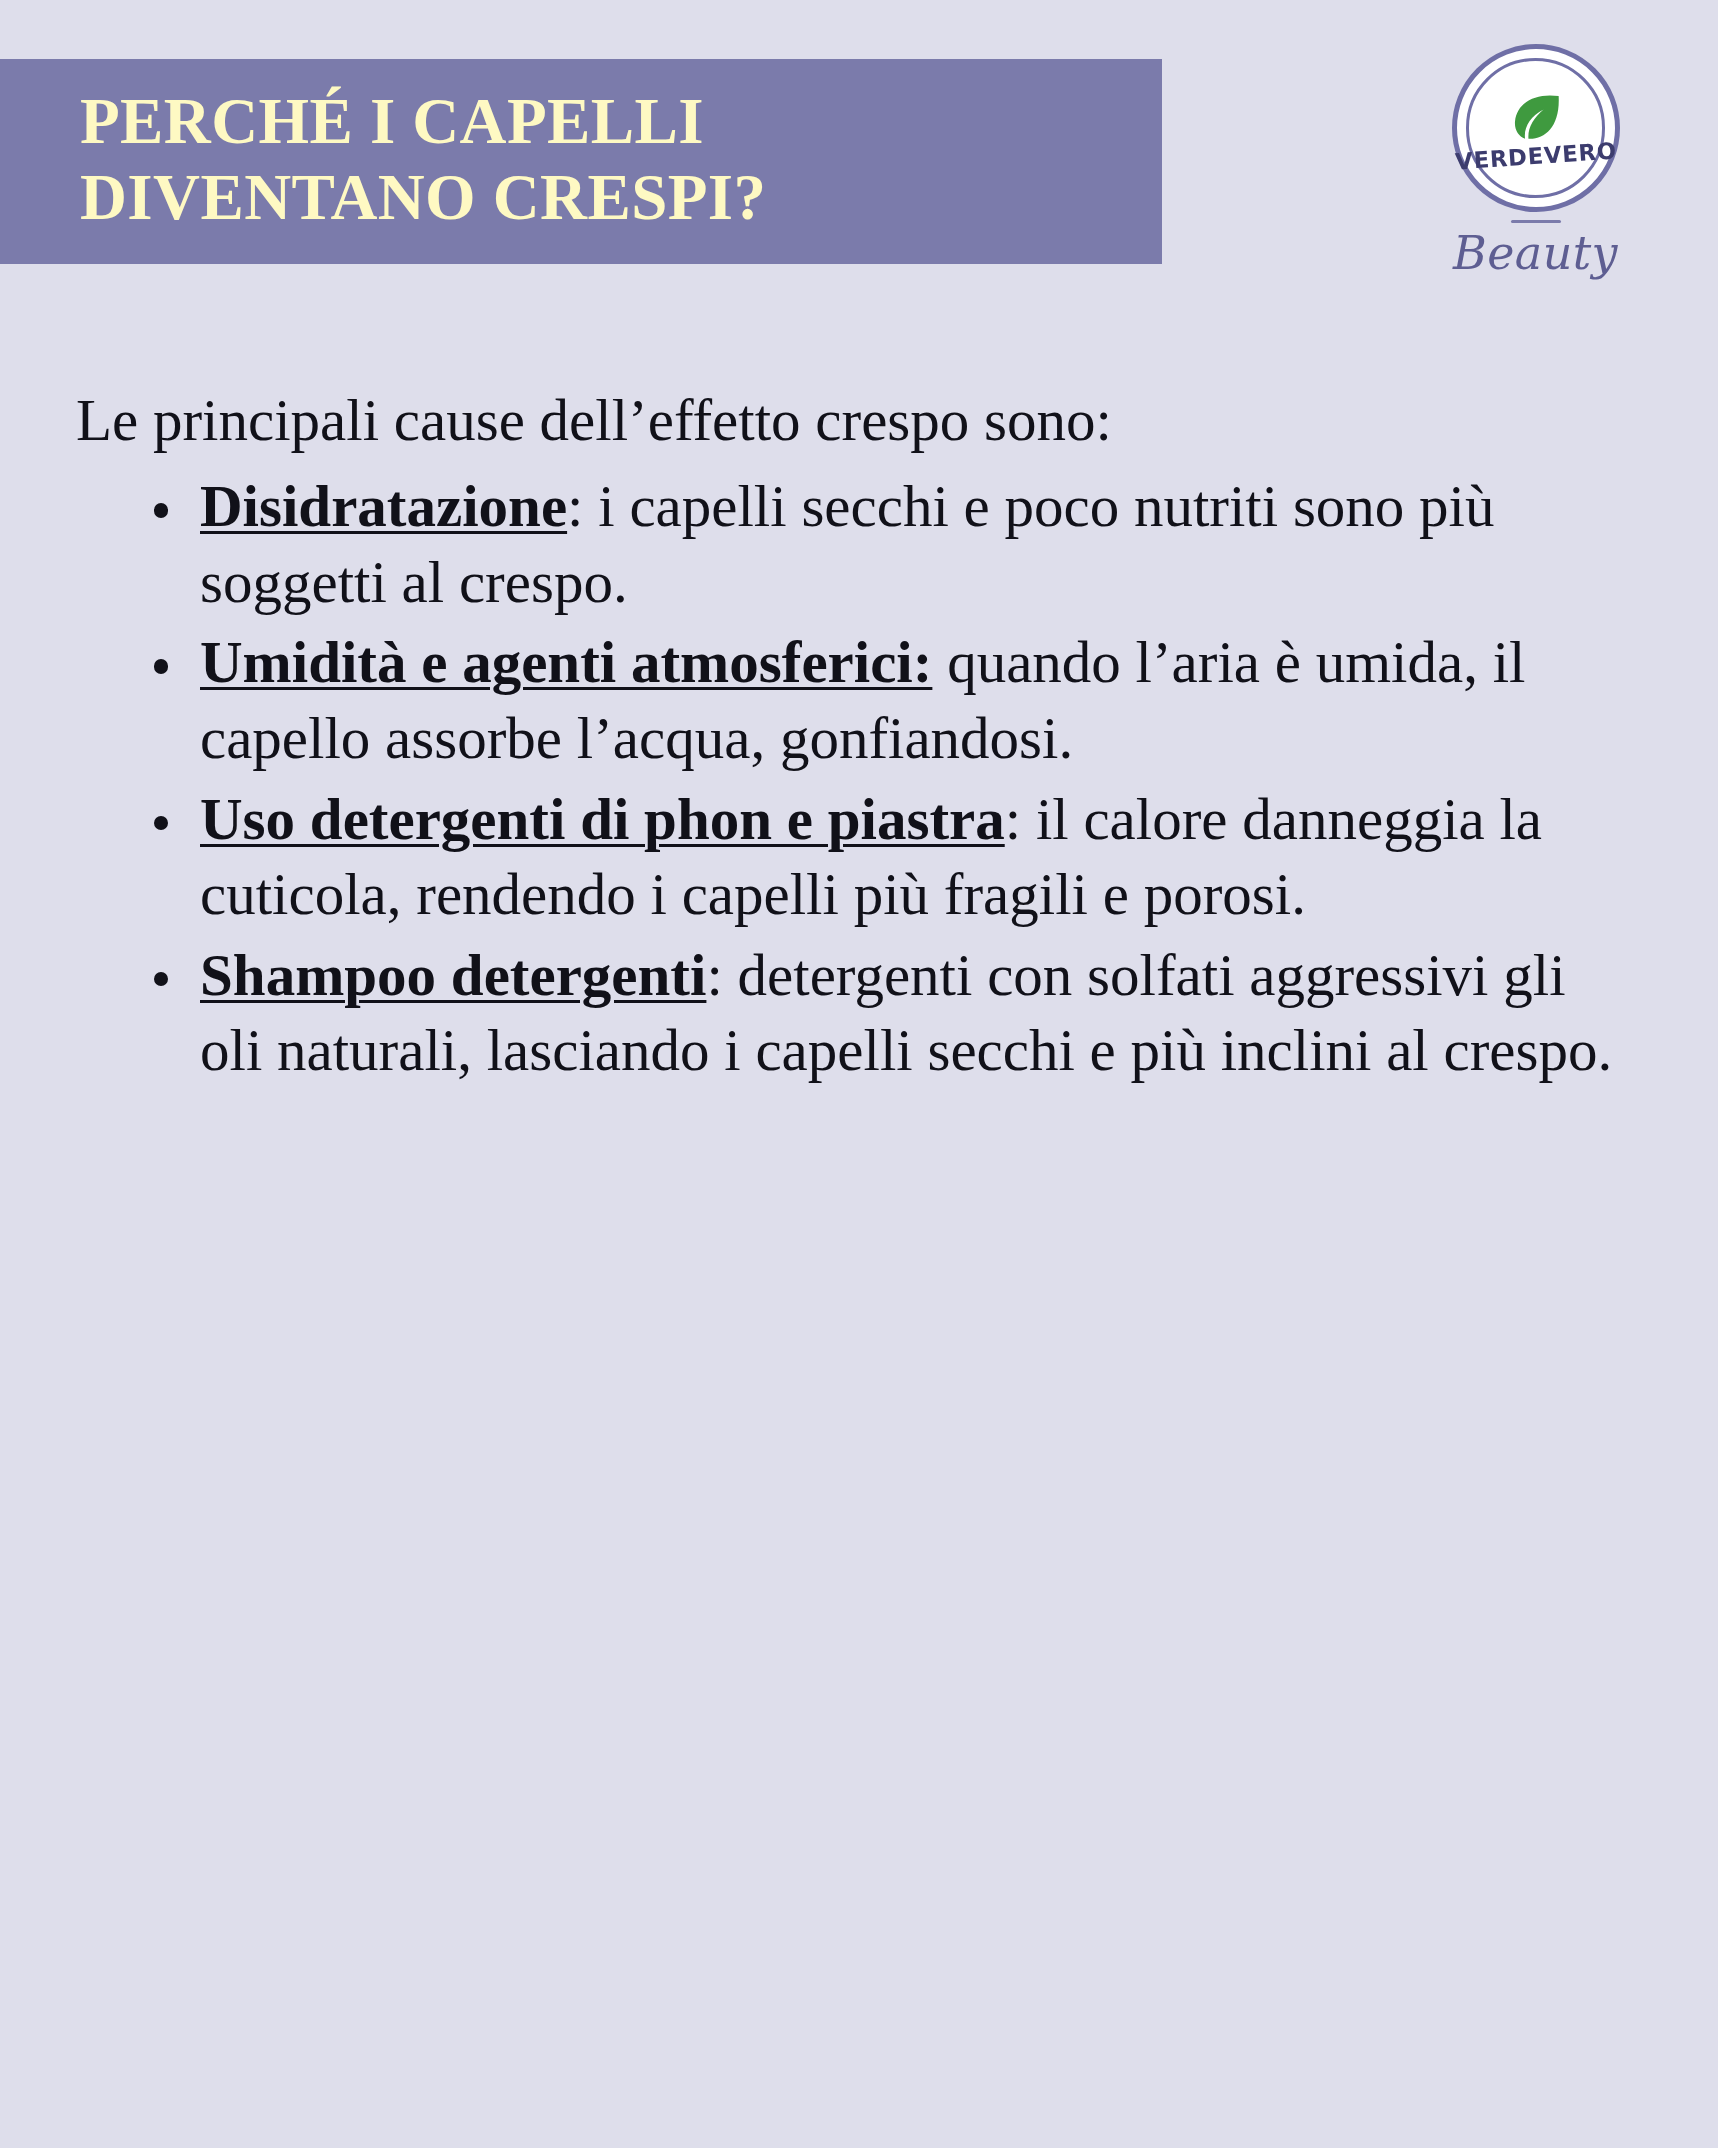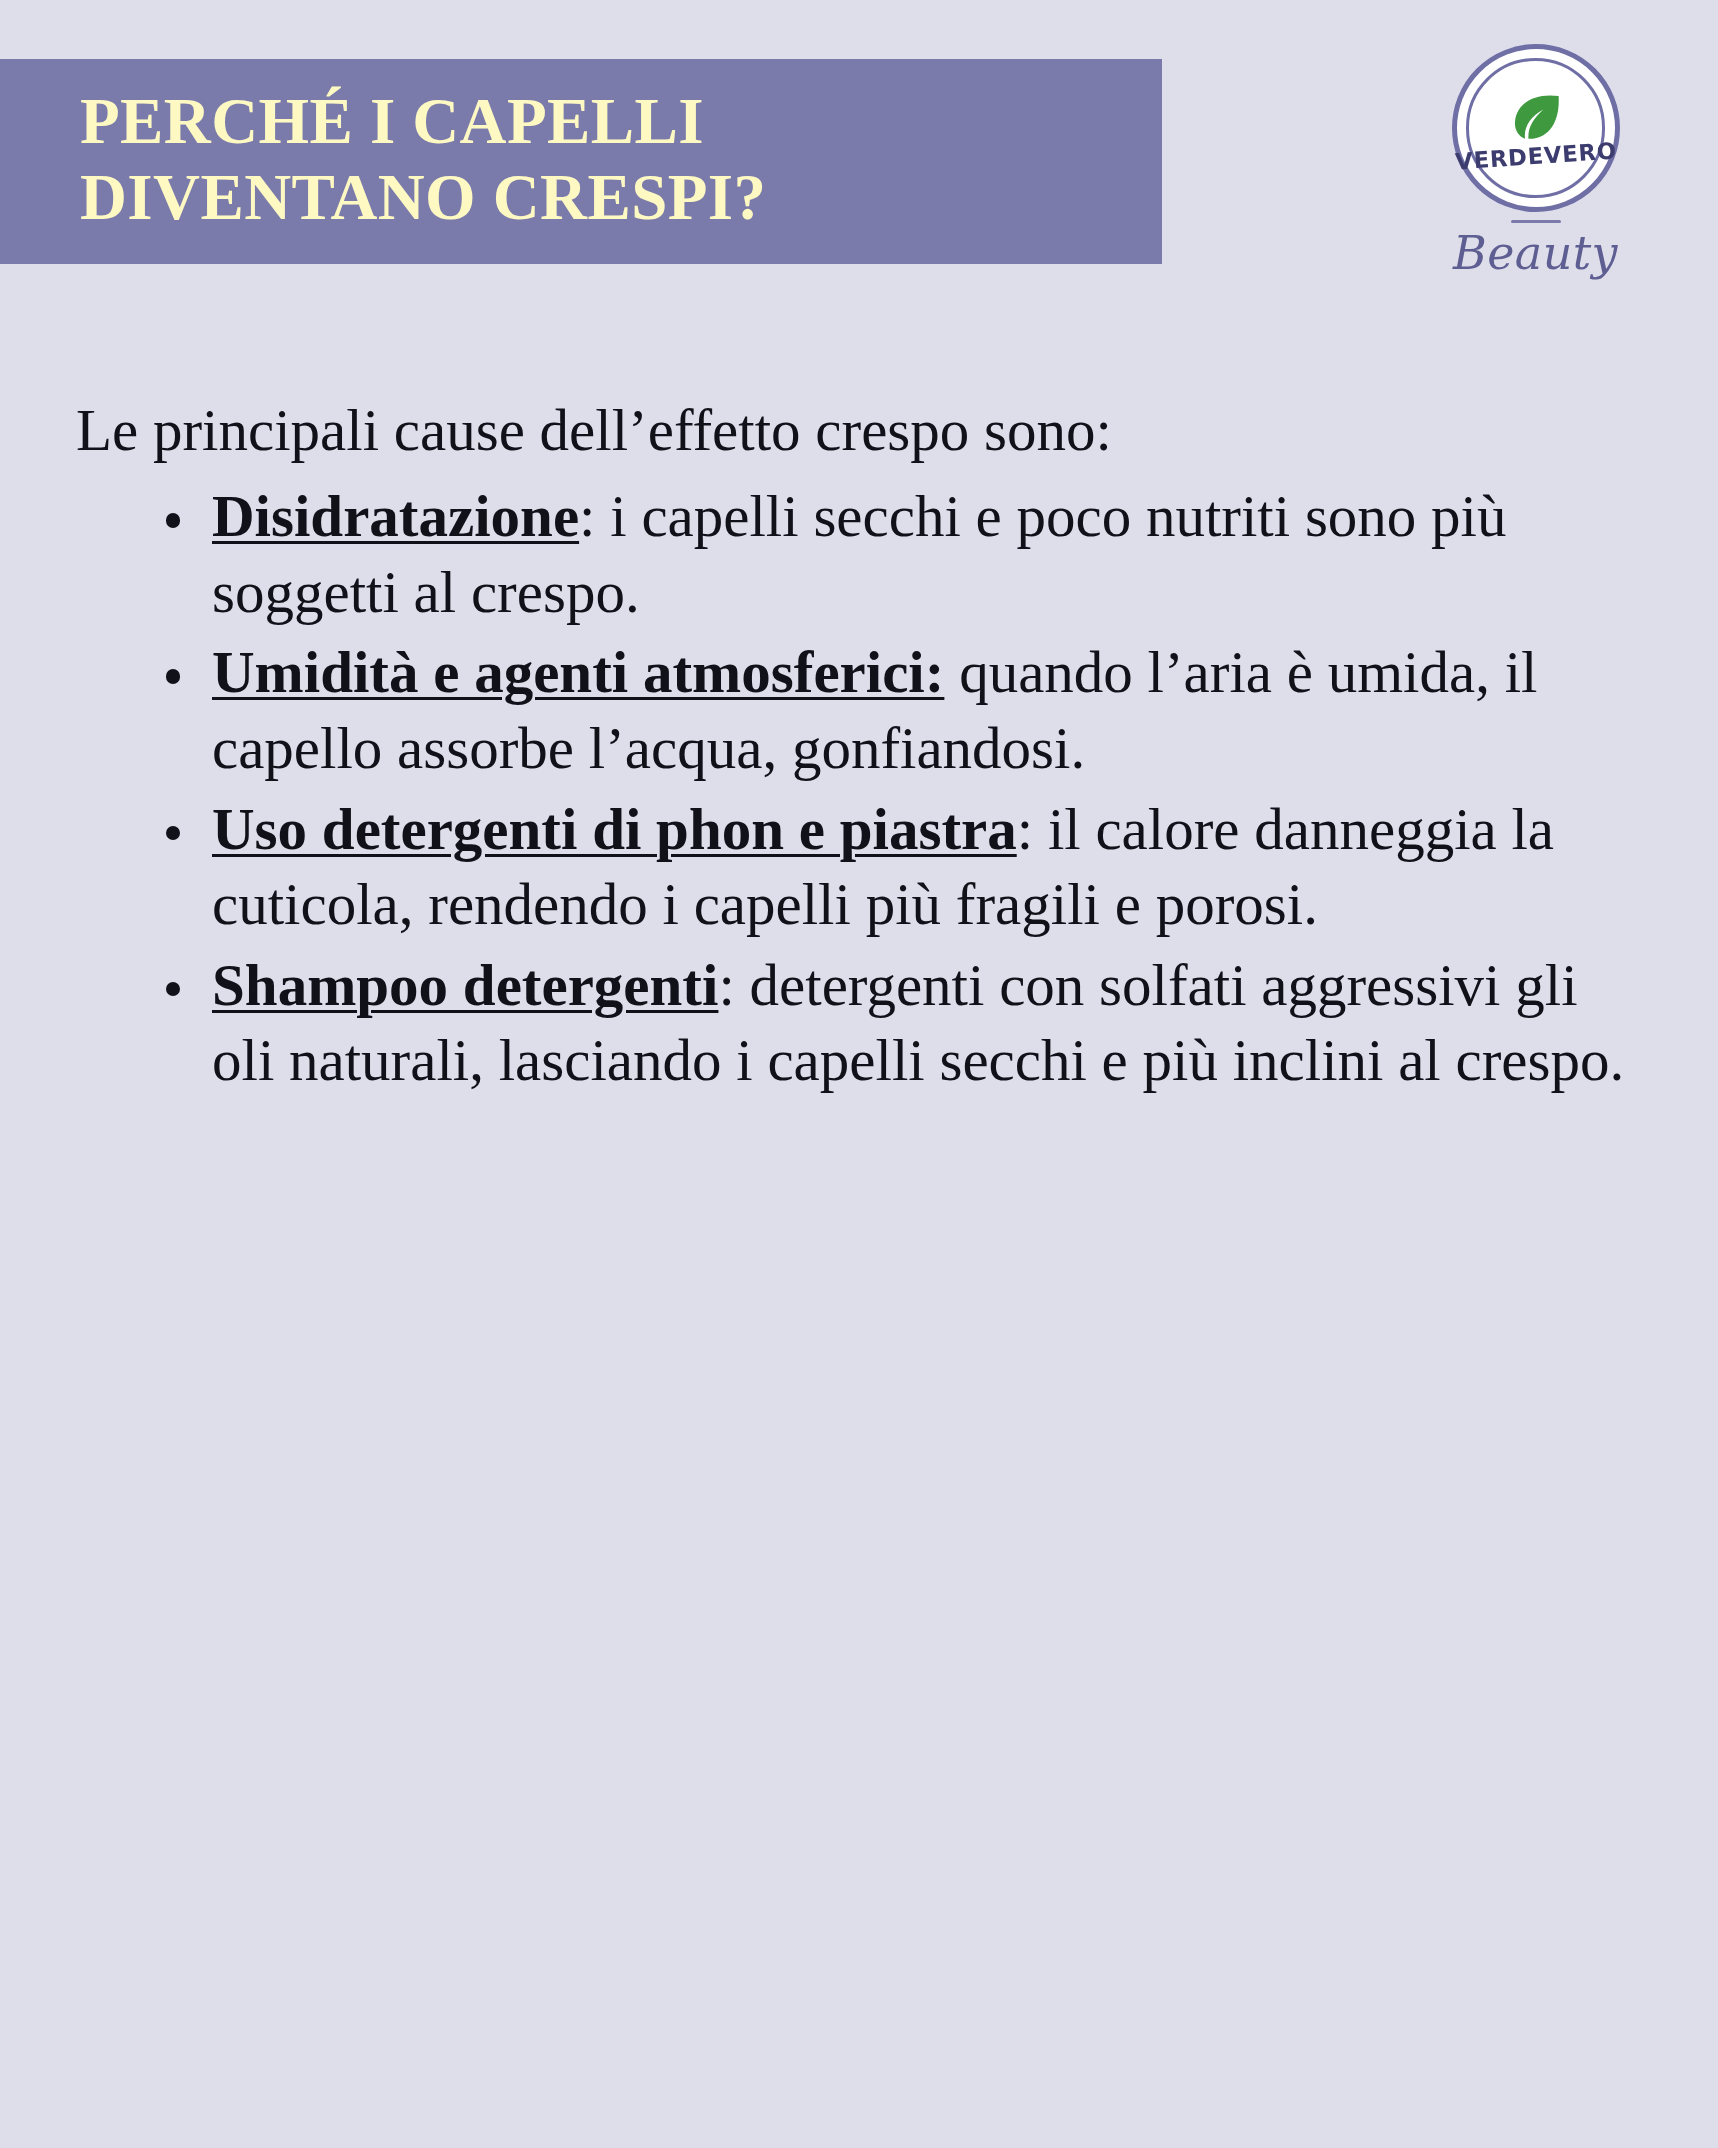--- a/index.html
+++ b/index.html
@@ -104,25 +104,25 @@
     position: absolute;
     left: 0;
     top: 386px;
     width: 1718px;
     padding: 0 76px 0 76px;
     box-sizing: border-box;
   }
   .intro {
     font-size: 59px;
     line-height: 1.16;
-    margin: 10px 0 15px 0;
+    margin: 0 0 15px 0;
   }
   ul.causes {
     list-style: none;
-    margin: 12px;
+    margin: 0;
     padding: 0 0 0 59px;
     font-family: Liberation Serif, serif;
   }
   ul.causes > li {
     position: relative;
     font-size: 59px;
     line-height: 1.28;
     padding-left: 65px;
     margin-bottom: 5px;
   }

